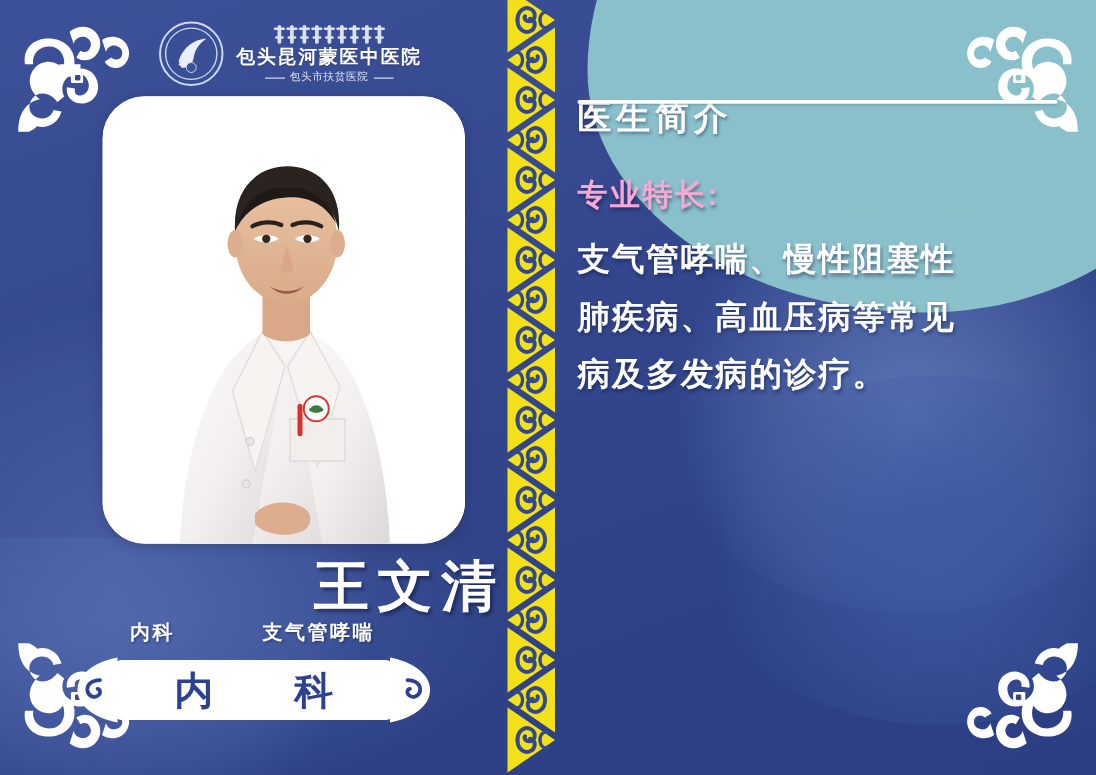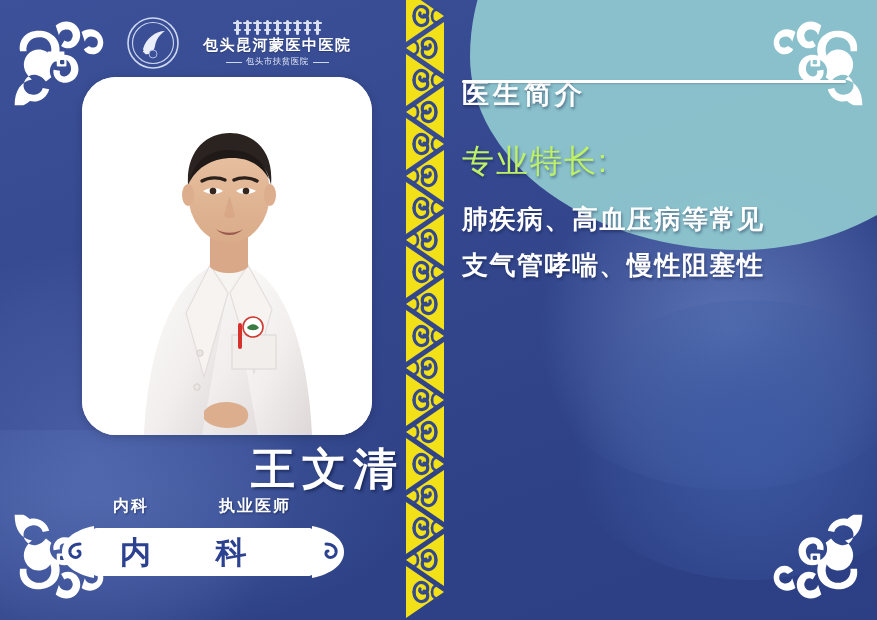--- a/index.html
+++ b/index.html
@@ -45,21 +45,21 @@
   .c-br{right:6px;bottom:6px;transform:scale(-1,-1);}
 
   
   .strip{
     position:absolute;left:404px;top:0;width:42px;height:620px;
   }
   .strip svg{display:block;width:42px;height:620px;}
 
   
   .logo-row{
-    position:absolute;left:126px;top:16px;display:flex;align-items:center;gap:23px;
+    position:absolute;left:126px;top:16px;display:flex;align-items:center;gap:9px;
   }
   .logo-mark{width:54px;height:54px;position:relative;flex:0 0 auto;}
   .logo-mark svg{width:54px;height:54px;display:block;}
   .logo-texts{display:flex;flex-direction:column;align-items:center;gap:1px;padding-top:2px;}
   .logo-mn{
     height:15px;display:flex;gap:7px;align-items:flex-start;
   }
   .logo-mn i{
     display:block;width:3px;height:15px;background:#e8ecf6;border-radius:2px;
     position:relative;opacity:.93;
@@ -97,21 +97,21 @@
   }
   .doc-meta span{
     color:#ffffff;font-size:16px;font-weight:bold;letter-spacing:2px;
     text-shadow:1px 1px 2px rgba(10,20,60,.5);
     text-align:center;
   }
 
   .dept-plaque{
     position:absolute;left:92px;top:528px;width:222px;height:48px;
     background:#ffffff;border-radius:5px;
-    display:flex;align-items:center;
+    display:flex;align-items:center;justify-content:center;
   }
   .dept-plaque .label{
     color:#2c4190;font-size:31px;font-weight:bold;letter-spacing:28px;
     text-indent:28px;line-height:1;
   }
   .plaque-end{position:absolute;top:524px;width:36px;height:56px;}
   .plaque-end svg{display:block;width:36px;height:56px;}
   .pe-left{left:60px;}
   .pe-right{left:310px;transform:scaleX(-1);}
 
@@ -123,21 +123,21 @@
     margin-top:40px;
   }
   .sec-rule{
     position:absolute;left:462px;top:80px;width:384px;height:3px;background:#ffffff;
     border-radius:2px;box-shadow:0 1px 2px rgba(10,20,60,.2);
   }
   .bio{
     position:absolute;left:462px;top:140px;width:392px;
   }
   .bio .lbl{
-    color:#bef264;font-size:32px;font-weight:normal;letter-spacing:2px;
+    color:#f9a8d4;font-size:24px;font-weight:bold;letter-spacing:2px;
     text-shadow:1px 2px 3px rgba(10,20,60,.45);
     margin-bottom:12px;
   }
   .bio .ln{
     color:#ffffff;font-size:26px;font-weight:bold;letter-spacing:1.5px;
     line-height:46px;white-space:nowrap;
     text-shadow:1px 2px 3px rgba(10,20,60,.45);
   }
 </style>
 </head>
@@ -324,21 +324,21 @@
       <circle cx="118" cy="276" r="3.2" fill="#eae5e2" stroke="#d6d0ce" stroke-width="1"></circle>
       <circle cx="115" cy="310" r="3.2" fill="#eae5e2" stroke="#d6d0ce" stroke-width="1"></circle>
 
       <path d="M122 334 C130 324 150 322 162 330 C168 334 168 344 160 348 C146 354 128 350 122 342 Z" fill="#dcae8d"></path>
     </svg>
   </div>
 
   <div class="doc-name">王文清</div>
   <div class="doc-meta">
     <span>内科</span>
-    <span>执业医师</span>
+    <span>支气管哮喘</span>
   </div>
 
   <div class="plaque-end pe-left">
     <svg viewBox="0 0 36 56">
       <path d="M34 2 C14 6 2 16 2 28 C2 40 14 50 34 54 Z" fill="#ffffff"></path>
       <path d="M20 20 C13 20 9 24 10 29 C11 33 16 35 19 32 C21 30 20 27 18 27" fill="none" stroke="#2c4190" stroke-width="3" stroke-linecap="round"></path>
     </svg>
   </div>
   <div class="plaque-end pe-right">
     <svg viewBox="0 0 36 56">
@@ -348,17 +348,18 @@
   </div>
   <div class="dept-plaque">
     <div class="label">内 科</div>
   </div>
 
   <div class="sec-title">医生简介</div>
   <div class="sec-rule"></div>
 
   <div class="bio">
     <div class="lbl">专业特长:</div>
+    <div class="ln">支气管哮喘、慢性阻塞性</div>
     <div class="ln">肺疾病、高血压病等常见</div>
-    <div class="ln">支气管哮喘、慢性阻塞性</div>
+    <div class="ln">病及多发病的诊疗。</div>
   </div>
 
 </div>
 
 </body></html>

